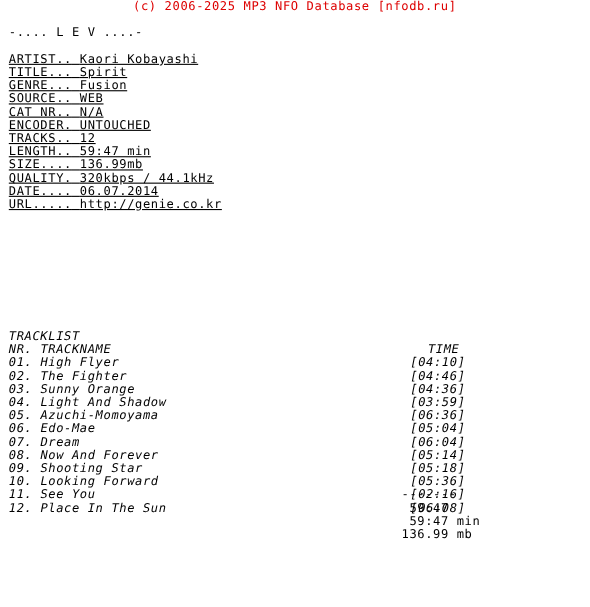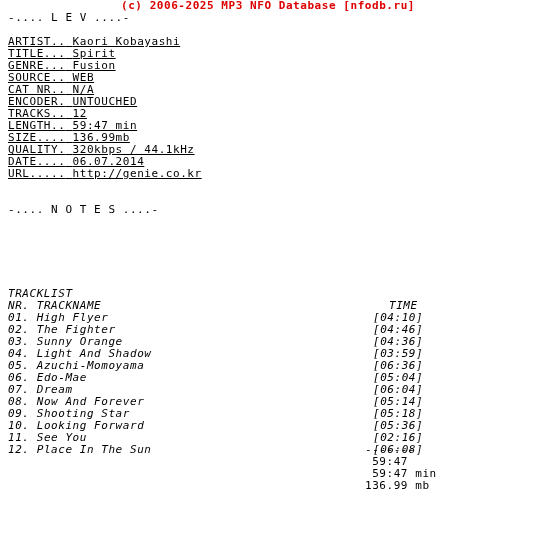--- a/index.html
+++ b/index.html
@@ -26,30 +26,31 @@
     letter-spacing: 0.55px;
     white-space: pre;
   }
   .banner {
     position: absolute;
     top: 0px;
     left: 0px;
     width: 536px;
     text-align: center;
     color: #dd0000;
-    font-weight: bold;
+    font-weight: normal;
     font-size: 11px;
     line-height: 12px;
     letter-spacing: 0.55px;
     white-space: pre;
   }
   .block {
     position: absolute;
     left: 8px;
     white-space: pre;
+    margin-top: 12px;
   }
   .sect-title {
     position: absolute;
     left: 8px;
     white-space: pre;
   }
   #title-line { top: 12px; }
   #info-block { top: 36px; text-decoration: underline; }
   #notes-title { top: 204px; }
   #notes-body  { top: 228px; }
@@ -82,19 +83,18 @@
 <body>
 
 <div class="nfo">
 
   <div class="banner">(c) 2006-2025 MP3 NFO Database [nfodb.ru]</div>
 
   <div class="block" id="title-line">-.... L E V ....-</div>
 
   <div class="block" id="info-block"><div class="trow"><span>ARTIST..</span><span> </span><span>Kaori Kobayashi</span></div><div class="trow"><span>TITLE...</span><span> </span><span>Spirit</span></div><div class="trow"><span>GENRE...</span><span> </span><span>Fusion</span></div><div class="trow"><span>SOURCE..</span><span> </span><span>WEB</span></div><div class="trow"><span>CAT NR..</span><span> </span><span>N/A</span></div><div class="trow"><span>ENCODER.</span><span> </span><span>UNTOUCHED</span></div><div class="trow"><span>TRACKS..</span><span> </span><span>12</span></div><div class="trow"><span>LENGTH..</span><span> </span><span>59:47 min</span></div><div class="trow"><span>SIZE....</span><span> </span><span>136.99mb</span></div><div class="trow"><span>QUALITY.</span><span> </span><span>320kbps / 44.1kHz</span></div><div class="trow"><span>DATE....</span><span> </span><span>06.07.2014</span></div><div class="trow"><span>URL.....</span><span> </span><span>http://genie.co.kr</span></div></div>
 
-  <div class="sect-title" id="notes-title">-.... N O T E S ....-</div>
 
   <div class="block" id="tracklist"><div class="trow">TRACKLIST</div><div class="trow"><span>NR.</span><span> </span><span>TRACKNAME</span><span class="ttime" style="left: 381px;">TIME</span></div><div class="trow"><span class="tnum">01.</span><span> </span><span class="tname">High Flyer</span><span class="ttime">[04:10]</span></div><div class="trow"><span class="tnum">02.</span><span> </span><span class="tname">The Fighter</span><span class="ttime">[04:46]</span></div><div class="trow"><span class="tnum">03.</span><span> </span><span class="tname">Sunny Orange</span><span class="ttime">[04:36]</span></div><div class="trow"><span class="tnum">04.</span><span> </span><span class="tname">Light And Shadow</span><span class="ttime">[03:59]</span></div><div class="trow"><span class="tnum">05.</span><span> </span><span class="tname">Azuchi-Momoyama</span><span class="ttime">[06:36]</span></div><div class="trow"><span class="tnum">06.</span><span> </span><span class="tname">Edo-Mae</span><span class="ttime">[05:04]</span></div><div class="trow"><span class="tnum">07.</span><span> </span><span class="tname">Dream</span><span class="ttime">[06:04]</span></div><div class="trow"><span class="tnum">08.</span><span> </span><span class="tname">Now And Forever</span><span class="ttime">[05:14]</span></div><div class="trow"><span class="tnum">09.</span><span> </span><span class="tname">Shooting Star</span><span class="ttime">[05:18]</span></div><div class="trow"><span class="tnum">10.</span><span> </span><span class="tname">Looking Forward</span><span class="ttime">[05:36]</span></div><div class="trow"><span class="tnum">11.</span><span> </span><span class="tname">See You</span><span class="ttime">[02:16]</span></div><div class="trow"><span class="tnum">12.</span><span> </span><span class="tname">Place In The Sun</span><span class="ttime">[06:08]</span></div></div>
 
   <div id="summary"><div class="srow">-------</div><div class="srow"> 59:47</div><div class="srow"> 59:47 min</div><div class="srow">136.99 mb</div></div>
 
 </div>
 
 </body></html>

